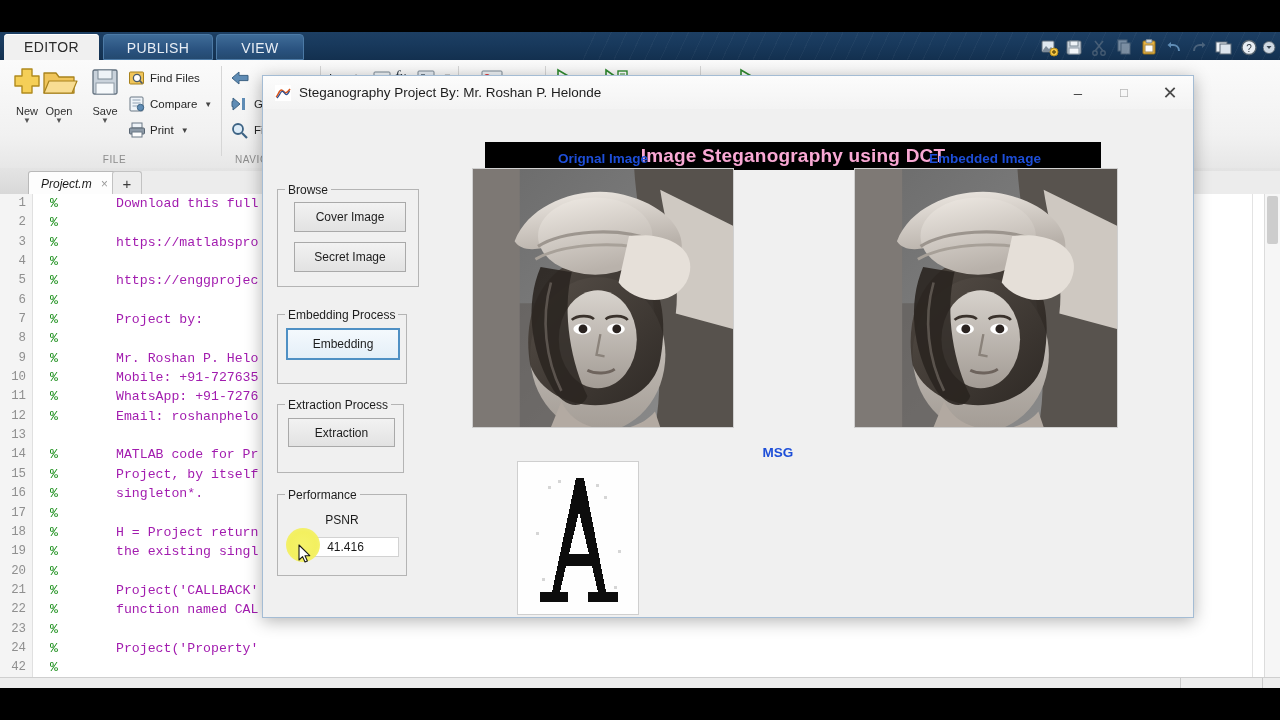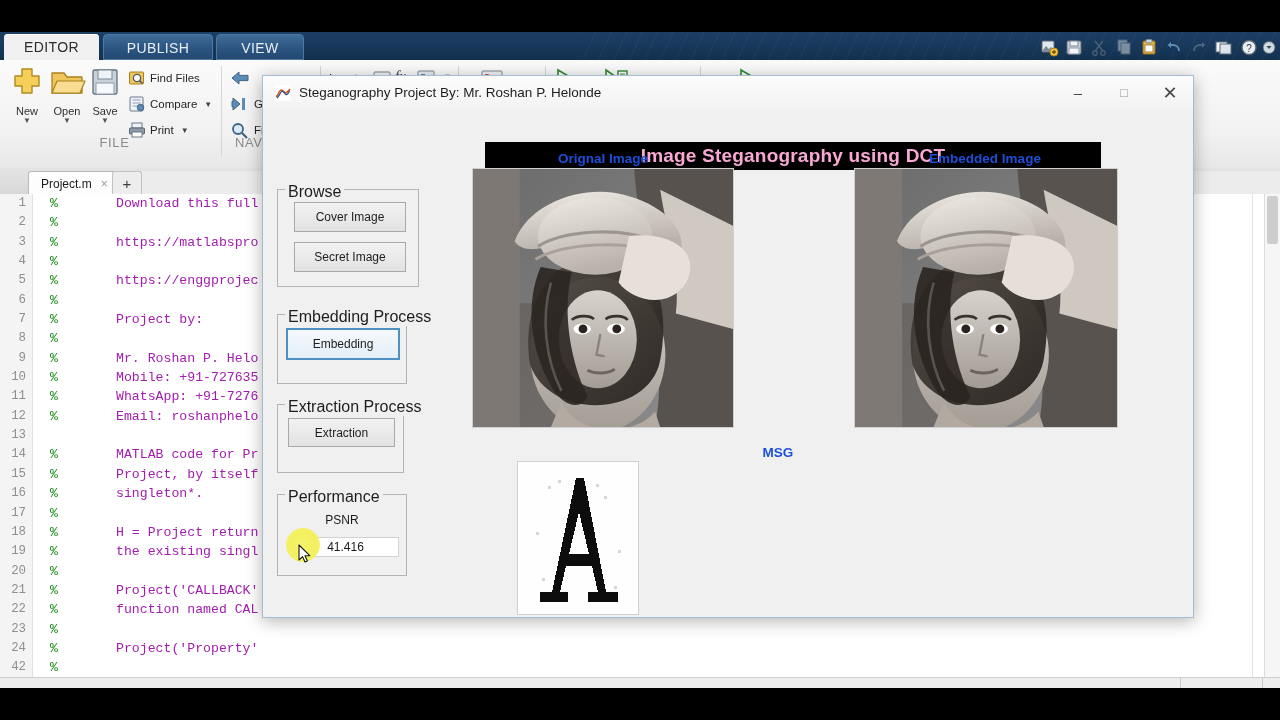--- a/index.html
+++ b/index.html
@@ -28,38 +28,38 @@
   
   .qa{position:absolute;top:36px;height:22px;display:flex;align-items:center;gap:3px;right:4px;}
   .qa-ic{width:22px;height:21px;border-radius:3px;position:relative;display:inline-block;}
   .qa-ic svg{display:block;}
 
   
   .ribbon-body{position:absolute;left:0;top:28px;width:1280px;height:108px;
     background:linear-gradient(180deg,#fbfbfb 0%,#f1f1f1 70%,#e7e7e7 100%);
     border-bottom:1px solid #c7c7c7;}
   .rgroup{position:absolute;top:0;height:108px;}
-  .rgroup .glabel{position:absolute;bottom:18px;width:100%;text-align:center;
-    font-size:13px;color:#8b8b8b;letter-spacing:.6px;}
+  .rgroup .glabel{position:absolute;bottom:3px;width:100%;text-align:center;
+    font-size:10px;color:#8b8b8b;letter-spacing:.6px;}
   .rsep{position:absolute;top:6px;width:1px;height:90px;background:#d6d6d6;}
 
   .bigbtn{position:absolute;top:4px;width:46px;text-align:center;}
   .bigbtn .lbl{font-size:11px;color:#303030;margin-top:1px;}
   .bigbtn .carr{margin-top:-1px;font-size:8px;color:#555;}
 
   .smallbtn{position:absolute;height:24px;display:flex;align-items:center;gap:4px;
     font-size:11.5px;color:#262626;white-space:nowrap;}
   .smallbtn .cd{font-size:8px;color:#444;margin-left:3px;}
 
   
   .tabbar{position:absolute;left:0;top:136px;width:1280px;height:26px;
     background:linear-gradient(180deg,#e4e4e4,#d8d8d8);border-bottom:1px solid #b9b9b9;}
   .doctab{position:absolute;left:28px;top:3px;height:23px;padding:0 8px 0 12px;
     background:#fdfdfd;border:1px solid #b9b9b9;border-bottom:none;border-radius:3px 3px 0 0;
-    display:flex;align-items:center;gap:9px;font-size:12px;color:#1a1a1a;}
+    display:flex;align-items:center;gap:9px;font-size:12px;color:#1a1a1a;font-style:italic;}
   .doctab .xx{color:#9a9a9a;font-size:12px;}
   .newtab{position:absolute;left:112px;top:3px;width:28px;height:23px;
     background:#ededed;border:1px solid #c2c2c2;border-bottom:none;border-radius:3px 3px 0 0;
     display:flex;align-items:center;justify-content:center;font-size:15px;color:#3b3b3b;}
   .tabfill{position:absolute;left:140px;top:3px;right:0;height:23px;background:#ececec;}
 
   
   .editor{position:absolute;left:0;top:162px;width:1280px;bottom:0;background:#fff;overflow:hidden;}
   .gutter{position:absolute;left:0;top:0;width:32px;bottom:0;background:#f4f4f4;border-right:1px solid #e0e0e0;}
   .codewrap{position:absolute;left:0;top:0;right:0;bottom:0;
@@ -95,21 +95,21 @@
 
   
   .banner{position:absolute;left:222px;top:33px;width:616px;height:28px;background:#000;
     display:flex;align-items:center;justify-content:center;}
   .banner span{color:#f9a8d4;font-family:Liberation Sans, sans-serif;
     font-weight:bold;font-size:19px;letter-spacing:.2px;text-align:center;}
 
   
   .panel{position:absolute;border:1px solid #b4b4b4;background:transparent;}
   .panel > .ptitle{position:absolute;top:-7px;left:7px;background:#f0f0f0;padding:0 3px;
-    font-size:16px;color:#1d1d1d;white-space:nowrap;}
+    font-size:12px;color:#1d1d1d;white-space:nowrap;}
   .mbtn{position:absolute;background:linear-gradient(180deg,#f2f2f2,#e2e2e2);
     border:1px solid #a9a9a9;display:flex;align-items:center;justify-content:center;
     font-size:12px;color:#1c1c1c;}
   .mbtn.focus{border:2px solid #4f90c4;background:linear-gradient(180deg,#f4f9fd,#e4eff8);}
 
   .ftext{position:absolute;background:#fff;border:1px solid #d2d2d2;
     display:flex;align-items:center;justify-content:center;font-size:12px;color:#1a1a1a;}
   .stext{position:absolute;font-size:12px;color:#1a1a1a;text-align:center;}
 
   
@@ -212,21 +212,21 @@
     <div class="ribbon-body">
 
       <div class="rgroup" style="left:0;width:229px;">
         <div class="bigbtn" style="left:4px;">
           <svg width="40" height="36" viewBox="0 0 40 36">
               <path d="M15 5h10v7h7v10h-7v7H15v-7H8V12h7z" fill="#f5cf57" stroke="#b08a1e" stroke-width="1.4" stroke-linejoin="round"></path>
             </svg>
           <div class="lbl">New</div>
           <div class="carr">▼</div>
         </div>
-        <div class="bigbtn" style="left:44px;">
+        <div class="bigbtn" style="left:36px;">
           <svg width="40" height="36" viewBox="0 0 40 36">
               <path d="M5 9h12l3 4h15v16H5z" fill="#f0c55b" stroke="#a8821c" stroke-width="1.3" stroke-linejoin="round"></path>
               <path d="M5 29l5-12h28l-5 12z" fill="#f8dd93" stroke="#a8821c" stroke-width="1.2" stroke-linejoin="round"></path>
             </svg>
           <div class="lbl">Open</div>
           <div class="carr">▼</div>
         </div>
         <div class="bigbtn" style="left:82px;">
           <svg width="40" height="36" viewBox="0 0 40 36">
               <rect x="8" y="6" width="24" height="24" rx="1.5" fill="#c9d2db" stroke="#62707e" stroke-width="1.3"></rect>

